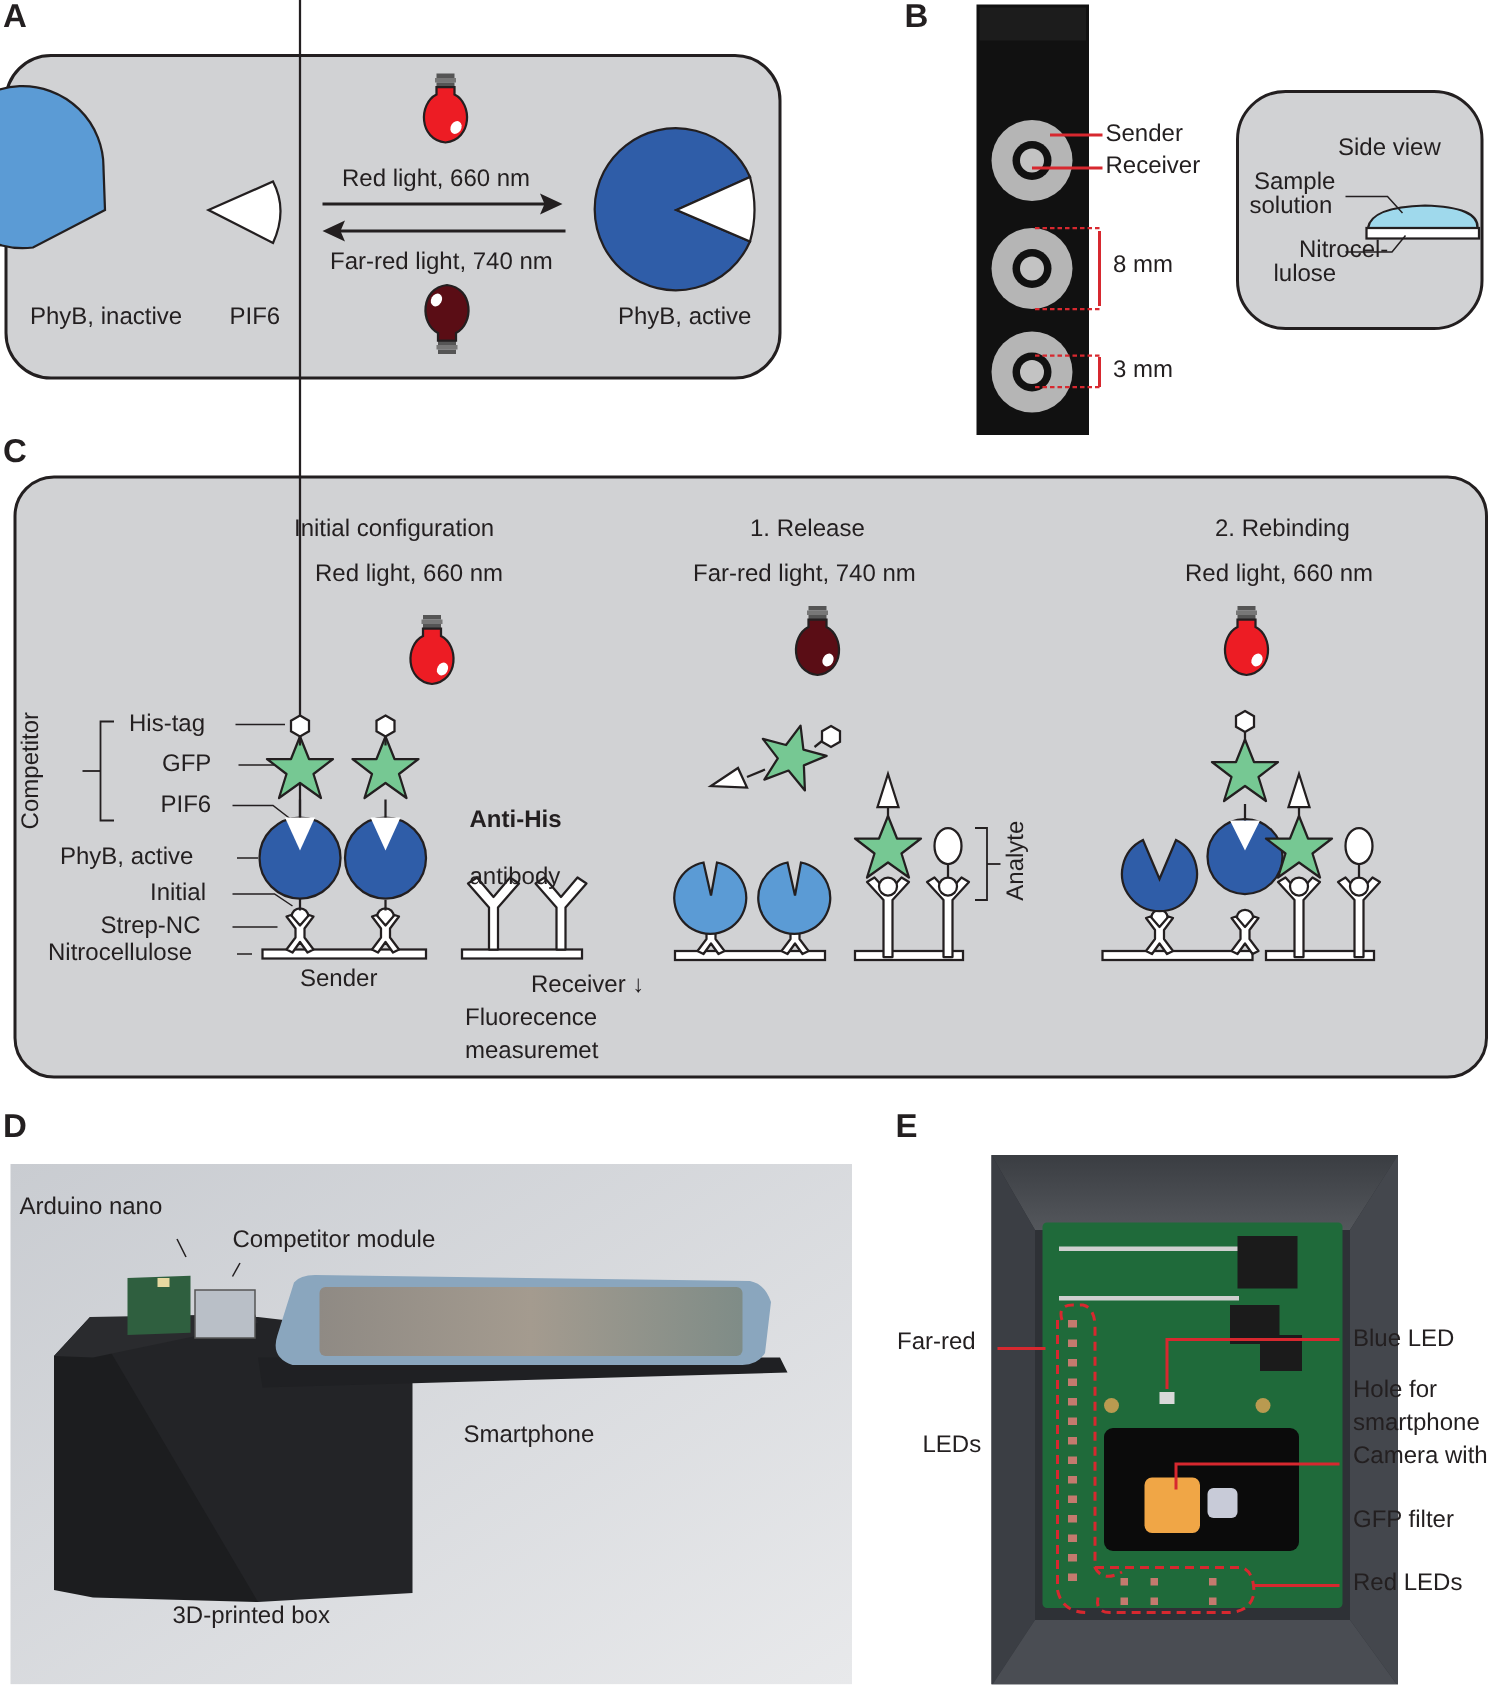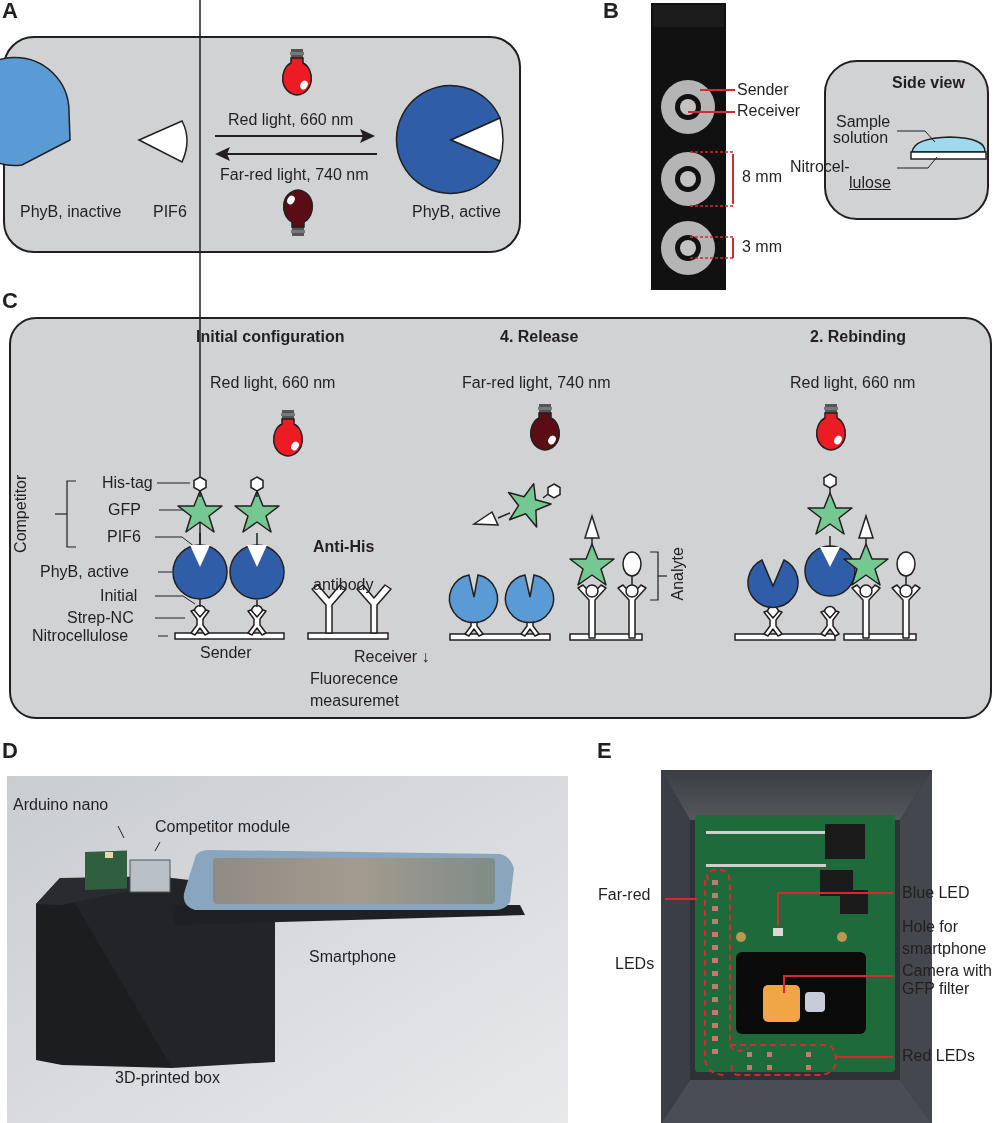--- a/index.html
+++ b/index.html
@@ -1,19 +1,19 @@
 <!DOCTYPE html>
 <html><head>
 <meta charset="utf-8">
 <style>
   html,body{margin:0;padding:0;background:#fff;}
   body{width:1000px;height:1123px;position:relative;overflow:hidden;font-family:"Liberation Sans",sans-serif;color:#231f20;}
   .panel-letter{position:absolute;font-weight:bold;font-size:22px;font-family:"Liberation Sans",sans-serif;}
   .lbl{position:absolute;font-size:16px;white-space:nowrap;line-height:1.1;}
-  .lbl.b{font-weight:bold;}
+  .lbl.b{font-weight:normal;margin-top:16px;}
   svg{position:absolute;left:0;top:0;}
 </style>
 </head>
 <body>
 
 <div class="panel-letter" style="left:2px;top:-2px;">A</div>
 <svg width="1000" height="1123" style="pointer-events:none;">
   <defs>
     <g id="bulb-red">
       <rect x="-6" y="-26" width="12" height="3" fill="#555"></rect>
@@ -280,32 +280,32 @@
 <div class="lbl" style="left:220px;top:166px;">Far-red light, 740 nm</div>
 
 <div class="panel-letter" style="left:603px;top:-2px;">B</div>
 <div class="lbl" style="left:737px;top:81px;">Sender</div>
 <div class="lbl" style="left:737px;top:102px;">Receiver</div>
 <div class="lbl" style="left:742px;top:168px;">8 mm</div>
 <div class="lbl" style="left:742px;top:238px;">3 mm</div>
 <div class="lbl b" style="left:892px;top:74px;">Side view</div>
 <div class="lbl" style="left:836px;top:113px;">Sample</div>
 <div class="lbl" style="left:833px;top:129px;">solution</div>
-<div class="lbl" style="left:790px;top:158px;">Nitrocel-</div>
-<div class="lbl" style="left:849px;top:174px;text-decoration:underline;">lulose</div>
+<div class="lbl" style="left:866px;top:158px;">Nitrocel-</div>
+<div class="lbl" style="left:849px;top:174px;">lulose</div>
 
 <div class="panel-letter" style="left:2px;top:288px;">C</div>
 <div class="lbl b" style="left:196px;top:328px;">Initial configuration</div>
 <div class="lbl" style="left:210px;top:374px;">Red light, 660 nm</div>
-<div class="lbl b" style="left:500px;top:328px;">4. Release</div>
+<div class="lbl b" style="left:500px;top:328px;">1. Release</div>
 <div class="lbl" style="left:462px;top:374px;">Far-red light, 740 nm</div>
 <div class="lbl b" style="left:810px;top:328px;">2. Rebinding</div>
 <div class="lbl" style="left:790px;top:374px;">Red light, 660 nm</div>
 <div class="lbl" style="left:-18px;top:505px;transform:rotate(-90deg);">Competitor</div>
-<div class="lbl" style="left:86px;top:474px;margin-left:16px;">His-tag</div>
+<div class="lbl" style="left:86px;top:474px;">His-tag</div>
 <div class="lbl" style="left:108px;top:501px;">GFP</div>
 <div class="lbl" style="left:107px;top:528px;">PIF6</div>
 <div class="lbl" style="left:40px;top:563px;">PhyB, active</div>
 <div class="lbl" style="left:100px;top:587px;">Initial</div>
 <div class="lbl" style="left:67px;top:609px;">Strep-NC</div>
 <div class="lbl" style="left:32px;top:627px;">Nitrocellulose</div>
 <div class="lbl" style="left:200px;top:644px;">Sender</div>
 <div class="lbl" style="left:313px;top:538px;font-weight:bold;">Anti-His</div>
 <div class="lbl" style="left:313px;top:560px;margin-top:16px;">antibody</div>
 <div class="lbl" style="left:310px;top:648px;margin-left:44px;">Receiver ↓</div>
@@ -319,14 +319,14 @@
 <div class="lbl" style="left:309px;top:948px;">Smartphone</div>
 <div class="lbl" style="left:115px;top:1069px;">3D-printed box</div>
 
 <div class="panel-letter" style="left:597px;top:738px;">E</div>
 <div class="lbl" style="left:598px;top:886px;">Far-red</div>
 <div class="lbl" style="left:615px;top:907px;margin-top:48px;">LEDs</div>
 <div class="lbl" style="left:902px;top:884px;">Blue LED</div>
 <div class="lbl" style="left:902px;top:918px;">Hole for</div>
 <div class="lbl" style="left:902px;top:940px;">smartphone</div>
 <div class="lbl" style="left:902px;top:962px;">Camera with</div>
-<div class="lbl" style="left:902px;top:980px;">GFP filter</div>
+<div class="lbl" style="left:902px;top:1005px;">GFP filter</div>
 <div class="lbl" style="left:902px;top:1047px;">Red LEDs</div>
 
 </body></html>

